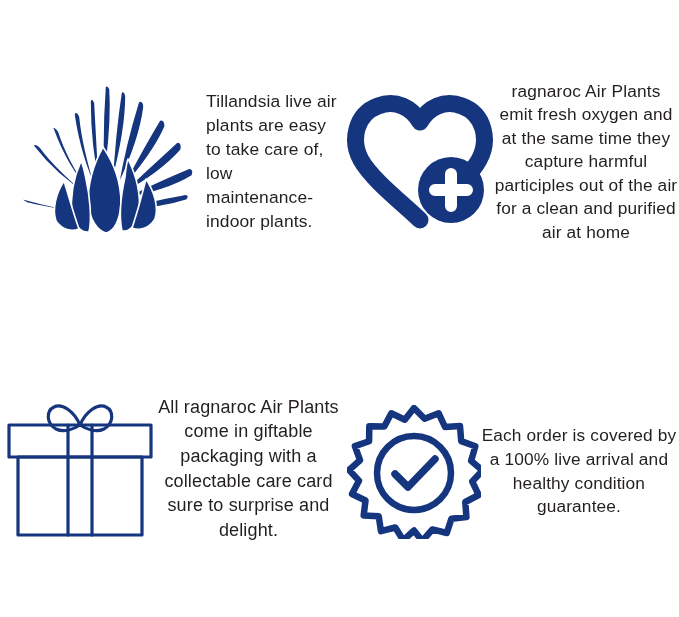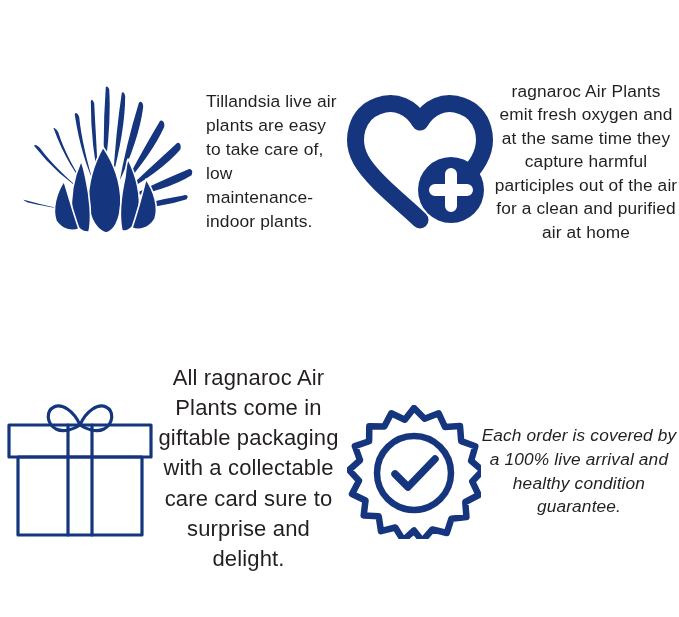--- a/index.html
+++ b/index.html
@@ -27,21 +27,21 @@
     display: flex;
     flex-direction: row;
     align-items: center;
     justify-content: space-between;
     box-sizing: border-box;
     overflow: hidden;
   }
   .cell-tl { padding: 14px 4px 0 4px; }
   .cell-tr { padding: 16px 1px 0 1px; }
   .cell-bl { padding: 12px 4px 0 4px; }
-  .cell-br { padding: 18px 2px 0 2px; font-style: italic; }
+  .cell-br { padding: 18px 2px 0 2px; }
 
   .icon-wrap {
     display: flex;
     align-items: center;
     justify-content: center;
   }
   .icon-wrap svg { display: block; }
 
   .feature-text {
     text-align: center;
@@ -59,21 +59,21 @@
     font-size: 17.4px;
     line-height: 1.38;
   }
   .text-tr {
     width: 326px;
     font-size: 17.3px;
     line-height: 1.36;
   }
   .text-bl {
     width: 320px;
-    font-size: 22px;
+    font-size: 18px;
     line-height: 1.37;
   }
   .text-br {
     width: 322px;
     font-size: 17.3px;
     line-height: 1.37;
   }
 
   .spacer-tl { height: 38px; }
   .spacer-tr { height: 24px; }

